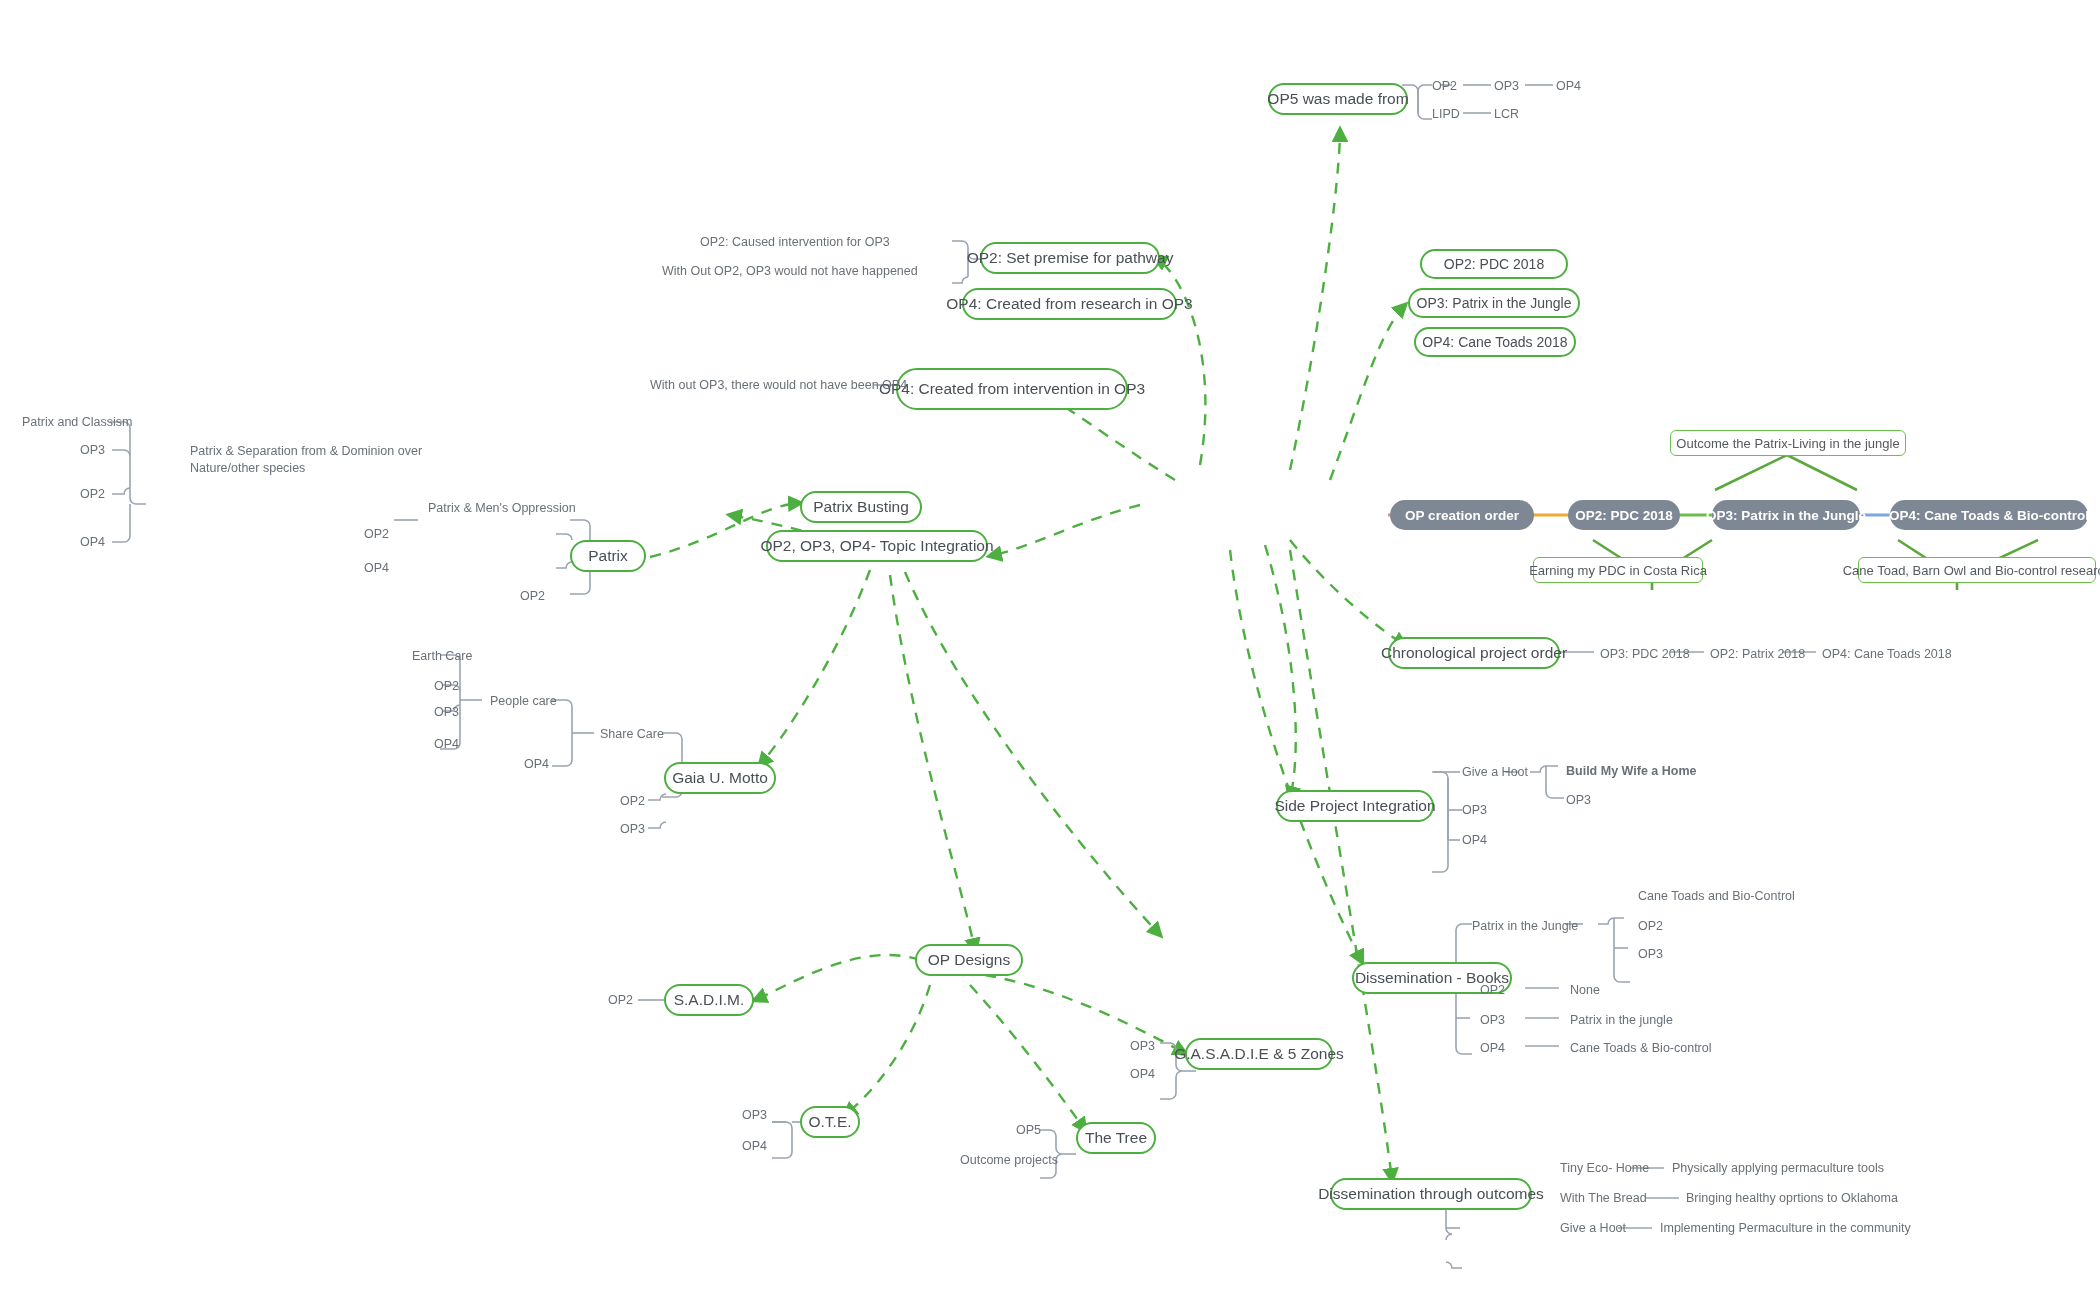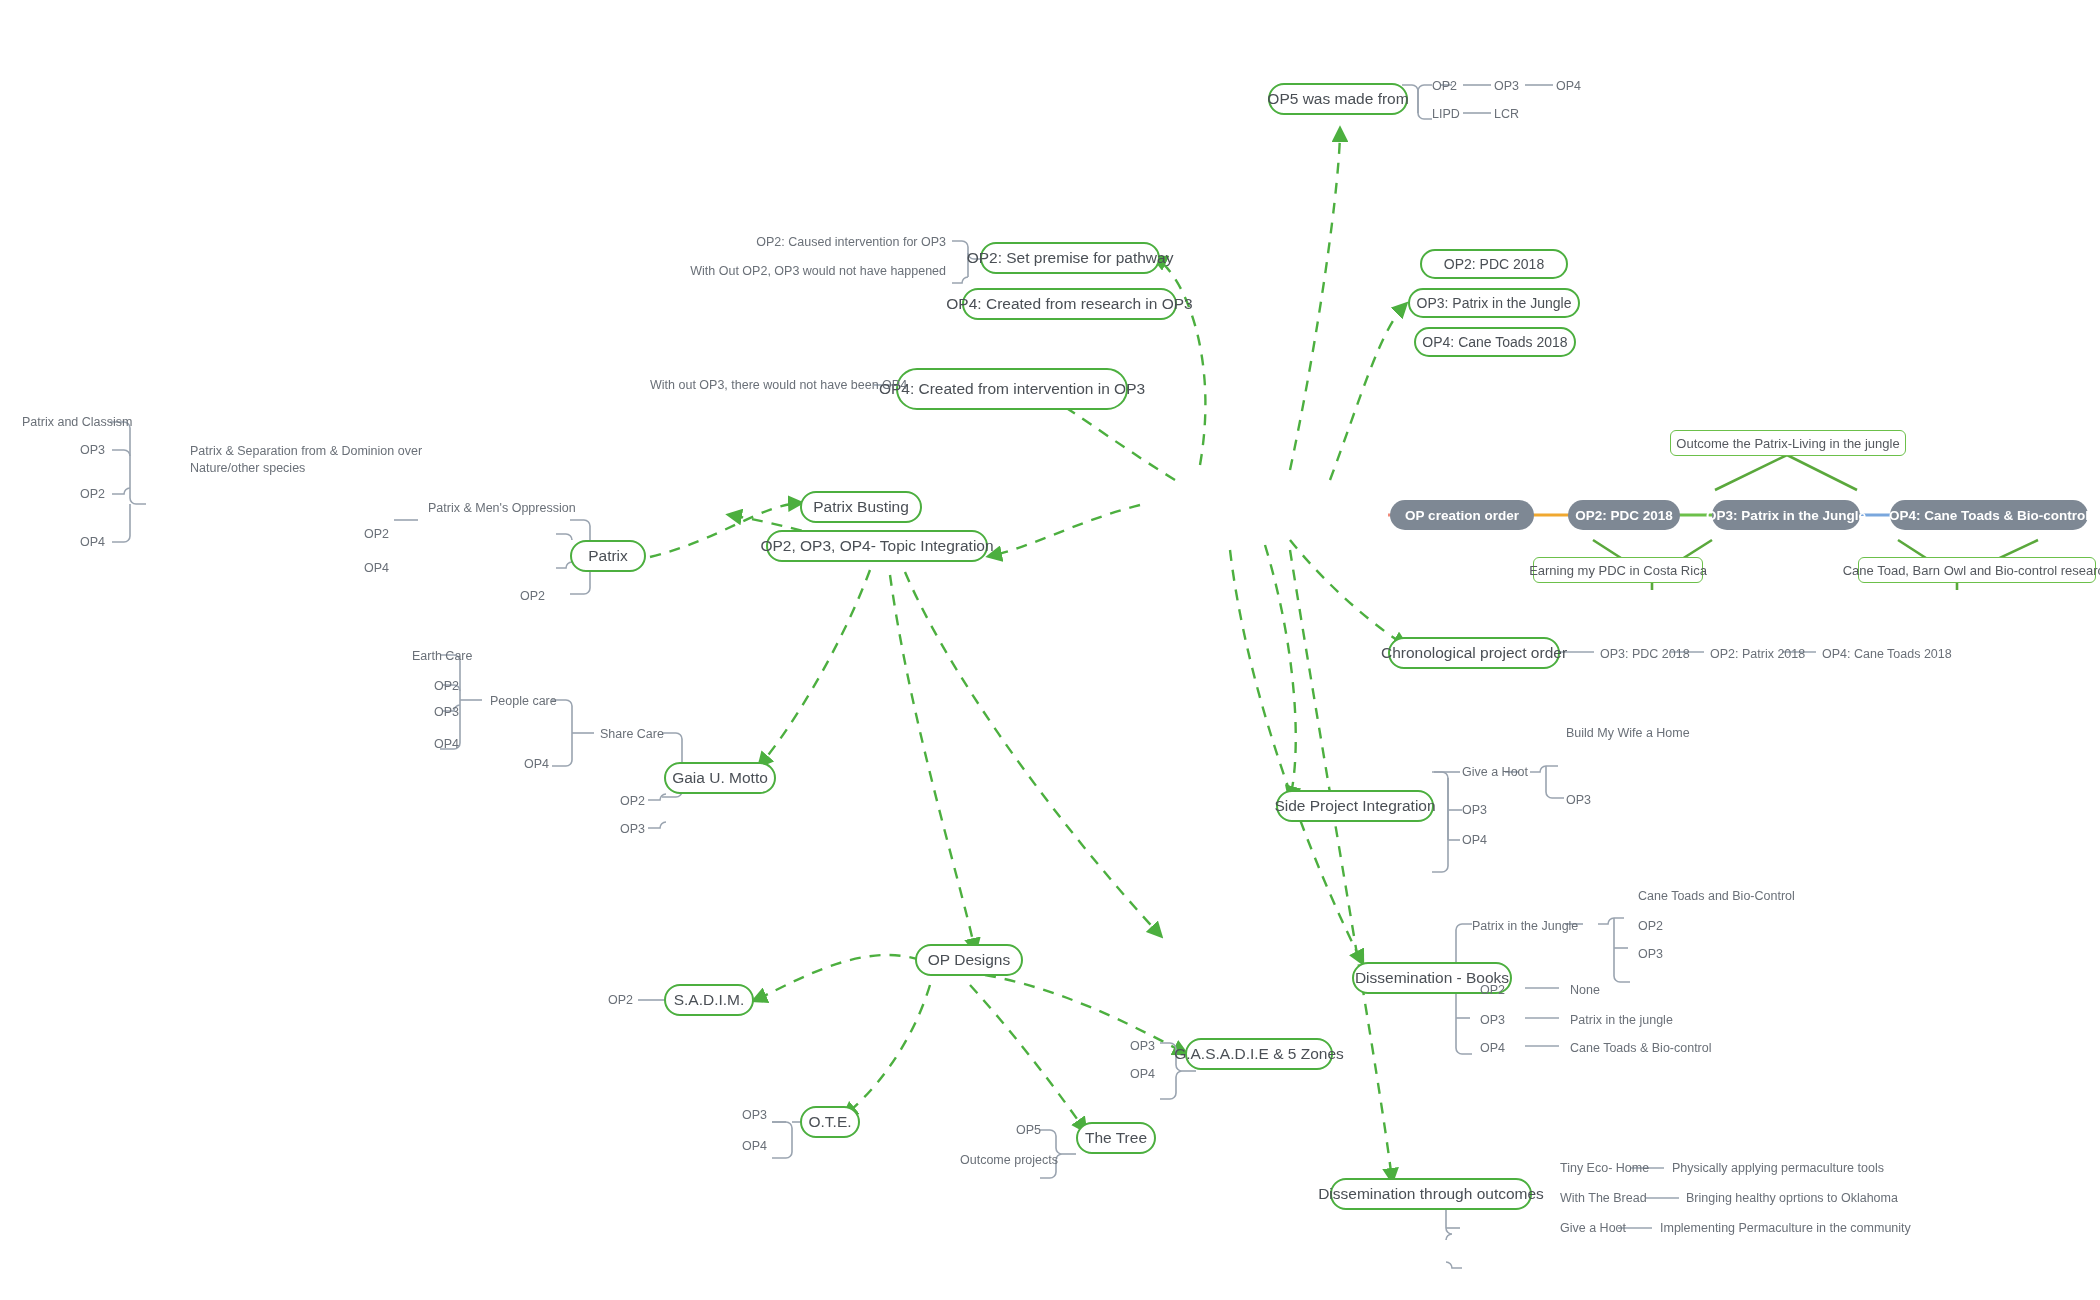--- a/index.html
+++ b/index.html
@@ -17,21 +17,21 @@
   .node.small{font-size:14px;padding:0 16px;height:30px;}
   .node.tl{position:absolute;background:#7e8894;border:none;border-radius:16px;color:#fff;
         font-size:13.5px;font-weight:bold;height:30px;padding:0 16px;white-space:nowrap;text-align:center;}
   .node.lightbox{position:absolute;background:#fff;border:1px solid #6cc04a;border-radius:6px;
         color:#55595f;font-size:13px;height:26px;padding:0 10px;display:flex;align-items:center;
         justify-content:center;white-space:nowrap;}
 
   
   .leaf{position:absolute;color:#6a7078;font-size:12.5px;white-space:nowrap;line-height:1.35;}
   .leaf.wrap{white-space:normal;width:200px;margin-left:38px;}
-  .leaf.r{text-align:right;}
+  .leaf.r{}
 </style>
 </head>
 <body>
 
 <div id="canvas">
 
   <svg id="links" viewBox="0 0 2100 1300">
     <defs>
       <marker id="ah" markerWidth="7" markerHeight="7" refX="5" refY="3.5" orient="auto">
         <path d="M0,0 L7,3.5 L0,7 Z" fill="#4caf3f"></path>
@@ -309,21 +309,21 @@
   <div class="node lvl1" style="left:1076px;top:1122px;width:80px;height:32px;">
     <span>The Tree</span>
   </div>
 
   <div class="node lvl1" style="left:1276px;top:790px;width:158px;height:32px;">
     <span>Side Project Integration</span>
   </div>
   <div class="leaf" style="left:1462px;top:764px;">Give a Hoot</div>
   <div class="leaf" style="left:1462px;top:802px;">OP3</div>
   <div class="leaf" style="left:1462px;top:832px;">OP4</div>
-  <div class="leaf" style="left:1566px;top:725px;">Build My Wife a Home</div>
+  <div class="leaf" style="left:1566px;top:763px;font-weight:bold;">Build My Wife a Home</div>
   <div class="leaf" style="left:1566px;top:792px;">OP3</div>
 
   <div class="node lvl1" style="left:1352px;top:962px;width:160px;height:32px;">
     <span>Dissemination - Books</span>
   </div>
   <div class="leaf" style="left:1472px;top:918px;">Patrix in the Jungle</div>
   <div class="leaf" style="left:1480px;top:982px;">OP2</div>
   <div class="leaf" style="left:1570px;top:982px;">None</div>
   <div class="leaf" style="left:1480px;top:1012px;">OP3</div>
   <div class="leaf" style="left:1570px;top:1012px;">Patrix in the jungle</div>

